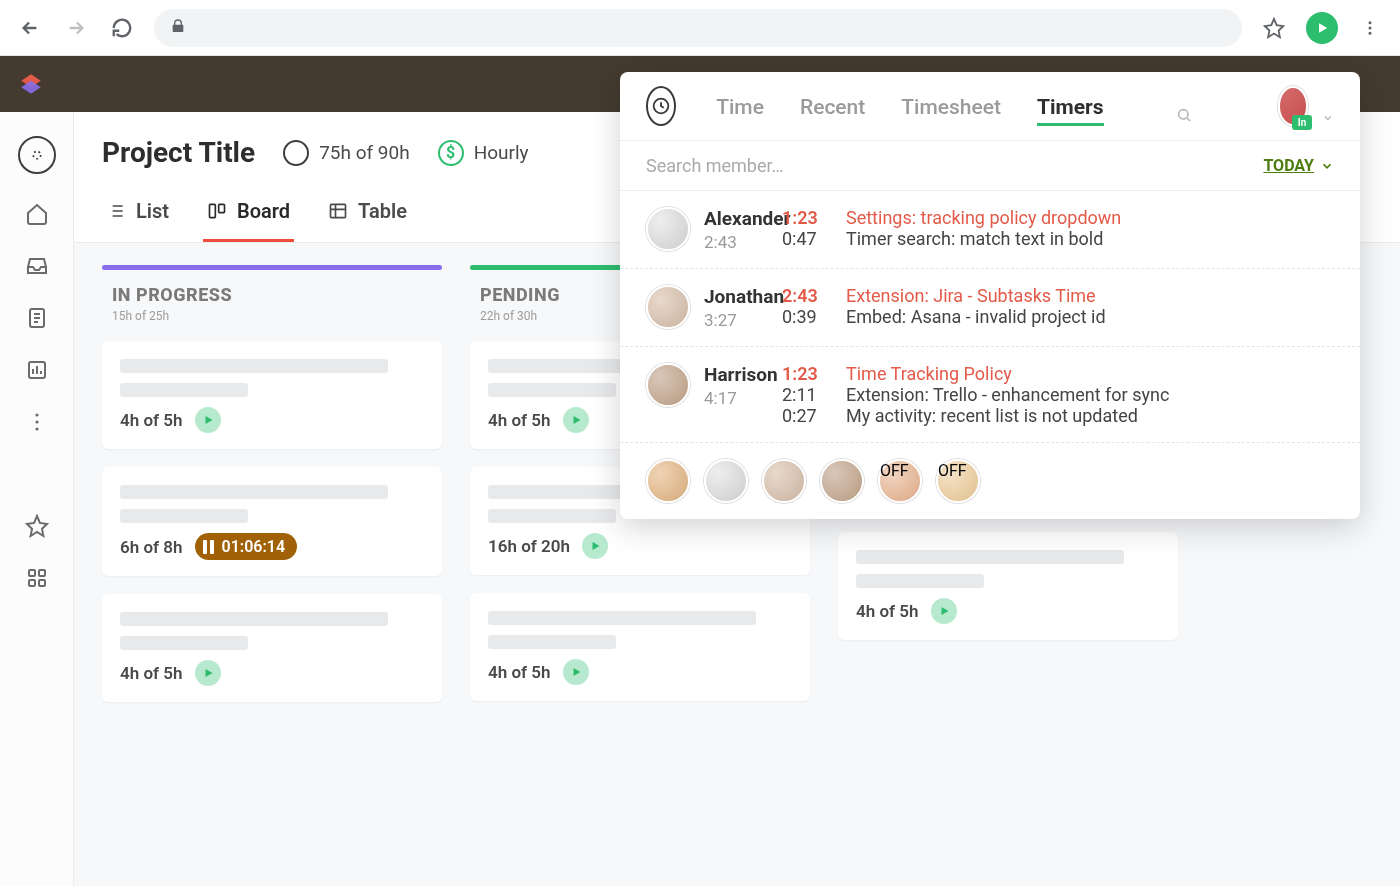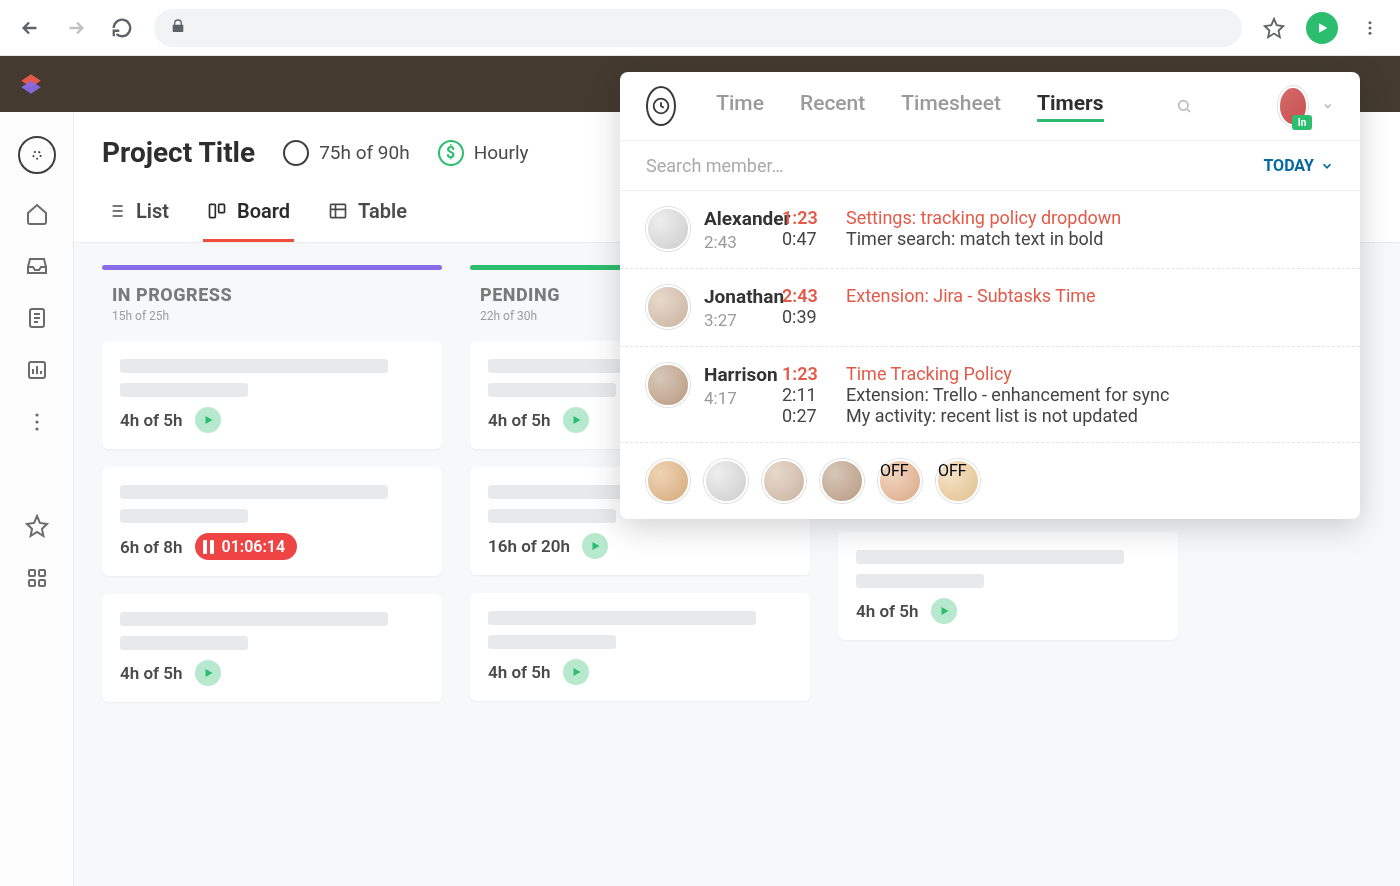--- a/index.html
+++ b/index.html
@@ -52,41 +52,41 @@
   .col-sub { font-size:12px; color:#9c9c9c; margin-top:4px; }
 
   .card { background:#fff; border-radius:6px; padding:18px 18px 16px 18px; margin-bottom:18px; box-shadow: 0 1px 2px rgba(0,0,0,0.05);}
   .skel { background:#e8e9eb; border-radius:3px; height:14px; margin-bottom:10px;}
   .skel.long{width:88%;}
   .skel.short{width:42%;}
   .card-footer { display:flex; align-items:center; gap:12px; margin-top:10px;}
   .card-time { font-size:17px; font-weight:600; color:#4a4a4a;}
   .play-dot { width:26px;height:26px;border-radius:50%;background:#b7e9cf;display:flex;align-items:center;justify-content:center;}
   .play-dot svg{fill:#2dbd6e;width:12px;height:12px;}
-  .pause-pill { background:#ef4444; color:#fff; border-radius:14px; padding:4px 12px 4px 8px; display:flex; align-items:center; gap:8px; font-size:16px; font-weight:600;}
+  .pause-pill { background:#a16207; color:#fff; border-radius:14px; padding:4px 12px 4px 8px; display:flex; align-items:center; gap:8px; font-size:16px; font-weight:600;}
   .pause-pill .pbars { display:flex; gap:3px;}
   .pause-pill .pbars span{width:4px;height:14px;background:#fff;border-radius:1px;}
 
   
   .panel { position:absolute; top:72px; right:40px; width:740px; background:#fff; border-radius:8px; box-shadow: 0 8px 32px rgba(0,0,0,0.18); overflow:hidden; z-index:50;}
   .panel-caret { position:absolute; top:-10px; right:30px; width:0;height:0;border-left:12px solid transparent;border-right:12px solid transparent;border-bottom:12px solid #fff;}
-  .panel-tabs { display:flex; align-items:center; padding: 14px 26px; gap: 36px; border-bottom:1px solid #eee;}
+  .panel-tabs { display:flex; align-items:flex-end; padding: 14px 26px; gap: 36px; border-bottom:1px solid #eee;}
   .panel-tabs .timer-logo { width:40px;height:40px;border:2px solid #3a3a3a;border-radius:50%; display:flex;align-items:center;justify-content:center; margin-right:4px;}
   .panel-tab { font-size:21px; color:#9a9a9a; font-weight:500; padding-bottom:4px; border-bottom:3px solid transparent; cursor:pointer;}
   .panel-tab.active { color:#2f2f2f; font-weight:700; border-bottom-color:#2dbd6e;}
   .panel-tabs .spacer{flex:1;}
   .panel-tabs .search{color:#b8b8b8;}
   .avatar { width:40px;height:40px;border-radius:50%; background:linear-gradient(135deg,#d46b6b,#c94f4f); position:relative; border:2px solid #fff; box-shadow:0 0 0 1px #ddd;}
   .avatar .in-badge{position:absolute;bottom:-6px;right:-6px;background:#2dbd6e;color:#fff;font-size:10px;font-weight:700;padding:2px 6px;border-radius:3px;}
   .panel-tabs .chev{color:#b8b8b8;margin-left:-22px;}
 
   .panel-search { padding: 14px 26px; display:flex; align-items:center; justify-content:space-between; border-bottom:1px solid #eee;}
   .panel-search input { border:none; outline:none; font-size:18px; color:#444; width:60%;}
   .panel-search input::placeholder{color:#aaa;}
-  .today-dd { color:#0369a1; font-size:16px; font-weight:700; display:flex; align-items:center; gap:6px;}
+  .today-dd { color:#4d7c0f; font-size:16px; font-weight:700; display:flex; align-items:center; gap:6px;text-decoration:underline;}
   .today-dd svg{width:14px;height:14px;}
 
   .member-row { display:flex; padding: 16px 26px; border-bottom:1px dashed #e3e3e3; gap:18px;}
   .member-info{ width:118px; display:flex; gap:14px;}
   .member-ava{width:44px;height:44px;border-radius:50%;background:#ddd;border:2px solid #fff;box-shadow:0 0 0 1px #ddd; flex-shrink:0;}
   .ava-a{background:radial-gradient(circle at 30% 30%, #eee, #ccc);}
   .ava-b{background:radial-gradient(circle at 30% 30%, #e8d9cc, #c9b29f);}
   .ava-c{background:radial-gradient(circle at 30% 30%, #d8c7b9, #b89a80);}
   .ava-d{background:radial-gradient(circle at 30% 30%, #f0d4b5, #d4a97a);}
   .ava-f{background:radial-gradient(circle at 30% 30%, #f2d6c2, #dba784);}
@@ -424,20 +424,21 @@
             <div class="member-total">3:27</div>
           </div>
   </div>
         <div class="tasks">
           <div class="task-line running">
             <span class="task-time">2:43</span>
             <span class="task-title">Extension: Jira - Subtasks Time</span>
           </div>
           <div class="task-line ">
             <span class="task-time">0:39</span>
+            <span class="task-title">Embed: Asana - invalid project id</span>
           </div>
         </div>
       </div>
       <div class="member-row">
         <div class="member-info">
     <div class="member-ava ava-c"></div>
     <div>
             <div class="member-name">Harrison</div>
             <div class="member-total">4:17</div>
           </div>

